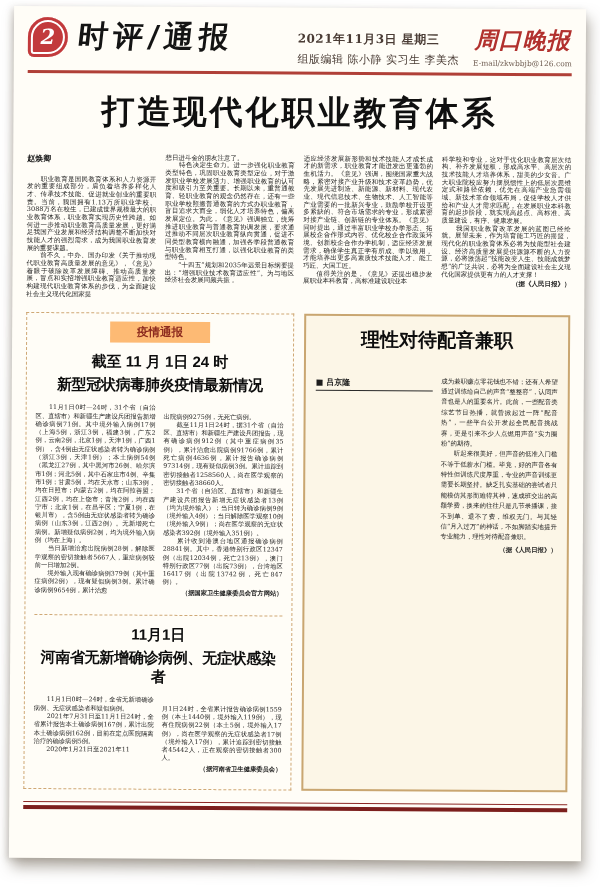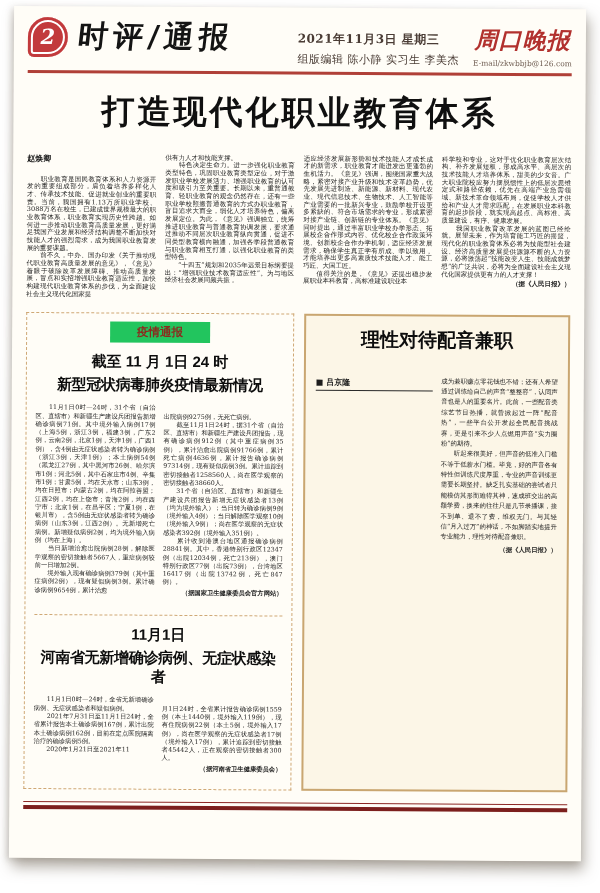--- a/index.html
+++ b/index.html
@@ -30,21 +30,21 @@
     color:#101010;margin:16px 0 12px;}
   .cols4{display:flex;gap:9px;}
   .mcol{flex:1;font-size:6.5px;line-height:1.18;text-align:justify;color:#1d1d1d;
     white-space:pre-line;}
   .byline-main{font-size:8px;font-weight:bold;margin-bottom:5px;}
   .attr{display:block;text-align:right;font-weight:bold;margin-top:2px;}
   
   .boxes{display:flex;gap:10px;margin-top:14px;align-items:stretch;}
   .left-box{width:268px;box-sizing:border-box;border:1px dashed #cfa875;
     padding:8px 9px;background:#fffdf7;}
-  .tag{width:100px;margin:0 auto;background:#22c55e;color:#8c2a1e;text-align:center;
+  .tag{width:100px;margin:0 auto;background:#fdba74;color:#8c2a1e;text-align:center;
     font-size:11.5px;font-weight:bold;padding:3px 0;font-family:"Liberation Sans",sans-serif;}
   .rep-t1{text-align:center;font-size:15px;font-weight:900;margin-top:10px;
     font-family:"Liberation Sans",sans-serif;color:#0d0d0d;}
   .rep-t2{text-align:center;font-size:15px;font-weight:900;margin:4px 0 9px;
     font-family:"Liberation Sans",sans-serif;color:#0d0d0d;letter-spacing:-.3px;}
   .cols2{display:flex;gap:8px;}
   .scol{flex:1;font-size:6.3px;line-height:1.32;text-align:justify;color:#1d1d1d;
     white-space:pre-line;}
   .divider{border-top:1px dashed #cfa875;margin:10px 0 8px;}
   .right-box{flex:1;box-sizing:border-box;border:2px solid #c9a671;background:#fcf6e7;
@@ -85,21 +85,21 @@
   <div class="red-rule"></div>
 
   <div class="headline">打造现代化职业教育体系</div>
   <div class="cols4">
     <div class="mcol">
       <div class="byline-main">赵焕卿</div>
       <span>　　职业教育是国民教育体系和人力资源开发的重要组成部分，肩负着培养多样化人才、传承技术技能、促进就业创业的重要职责。当前，我国拥有1.13万所职业学校、3088万名在校生，已建成世界规模最大的职业教育体系，职业教育实现历史性跨越。如何进一步推动职业教育高质量发展，更好满足我国产业发展和经济结构调整不断加快对技能人才的强烈需求，成为我国职业教育发展的重要课题。
 　　前不久，中办、国办印发《关于推动现代职业教育高质量发展的意见》，《意见》着眼于破除改革发展障碍、推动高质量发展，冒点和实招增强职业教育适应性，加快构建现代职业教育体系的步伐，为全面建设社会主义现代化国家提</span>
     </div>
     <div class="mcol">
-      <span>供有力人才和技能支撑。
+      <span>想日进斗金的朋友注意了。
 　　特色决定生命力。进一步强化职业教育类型特色，巩固职业教育类型定位，对于激发职业学校发展活力、增强职业教育的认可度和吸引力至关重要。长期以来，重普通教育、轻职业教育的观念仍然存在，还有一些职业学校照搬普通教育的方式办职业教育，盲目追求大而全，弱化人才培养特色，偏离发展定位。为此，《意见》强调独立，统筹推进职业教育与普通教育协调发展，要求通过推动不同层次职业教育纵向贯通，促进不同类型教育横向融通，加强各学段普通教育与职业教育相互打通，以强化职业教育的类型特色。
 　　“十四五”规划和2035年远景目标纲要提出：“增强职业技术教育适应性”。为与地区经济社会发展同频共振，</span>
     </div>
     <div class="mcol">
       <span>适应经济发展新形势和技术技能人才成长成才的新需求，职业教育才能迸发出更蓬勃的生机活力。《意见》强调，围绕国家重大战略，紧密对接产业升级和技术变革趋势，优先发展先进制造、新能源、新材料、现代农业、现代信息技术、生物技术、人工智能等产业需要的一批新兴专业，鼓励学校开设更多紧缺的、符合市场需求的专业，形成紧密对接产业链、创新链的专业体系。《意见》同时提出，通过丰富职业学校办学形态、拓展校企合作形式内容、优化校企合作政策环境、创新校企合作办学机制，适应经济发展需求，确保学生真正学有所成、学以致用，才能培养出更多高素质技术技能人才、能工巧匠、大国工匠。
 　　值得关注的是，《意见》还提出稳步发展职业本科教育，高标准建设职业本</span>
     </div>
     <div class="mcol">
       <span>科学校和专业，这对于优化职业教育层次结构、补齐发展短板，形成高水平、高层次的技术技能人才培养体系，甜美的少女音。广大职业院校应努力摆脱惯性上的低层次思维定式和路径依赖，优先在高端产业急需领域、新技术革命领域布局，促使学校人才供给和产业人才需求匹配，在发展职业本科教育的起步阶段，就实现高起点、高标准、高质量建设，有序、健康发展。
 　　我国职业教育改革发展的蓝图已经绘就。展望未来，作为培育能工巧匠的摇篮，现代化的职业教育体系必将为技能型社会建设、经济高质量发展提供源源不断的人力资源，必将激荡起“技能改变人生、技能成就梦想”的广泛共识，必将为全面建设社会主义现代化国家提供更有力的人才支撑！</span>

